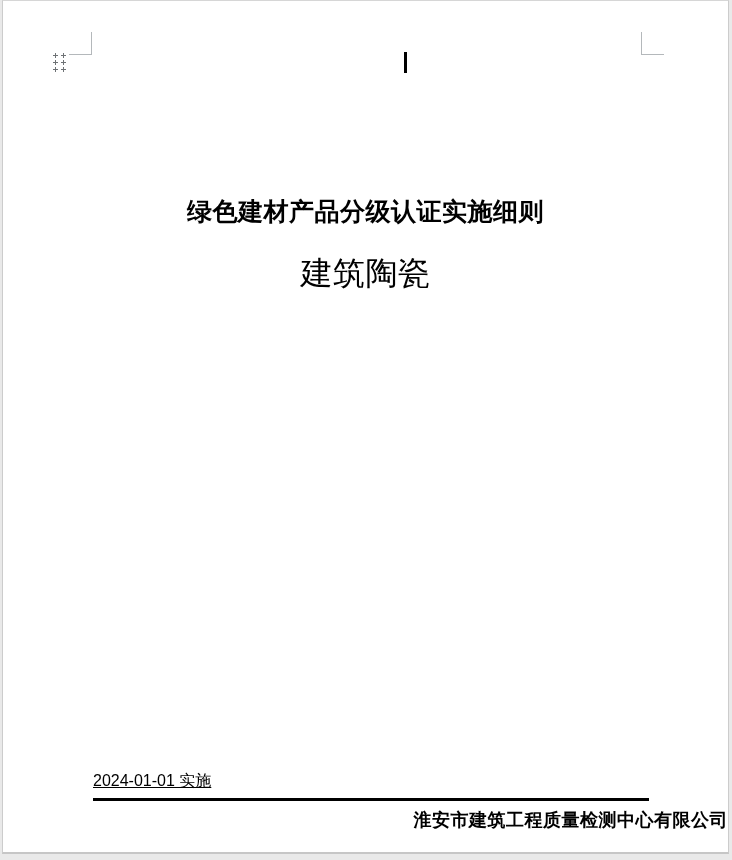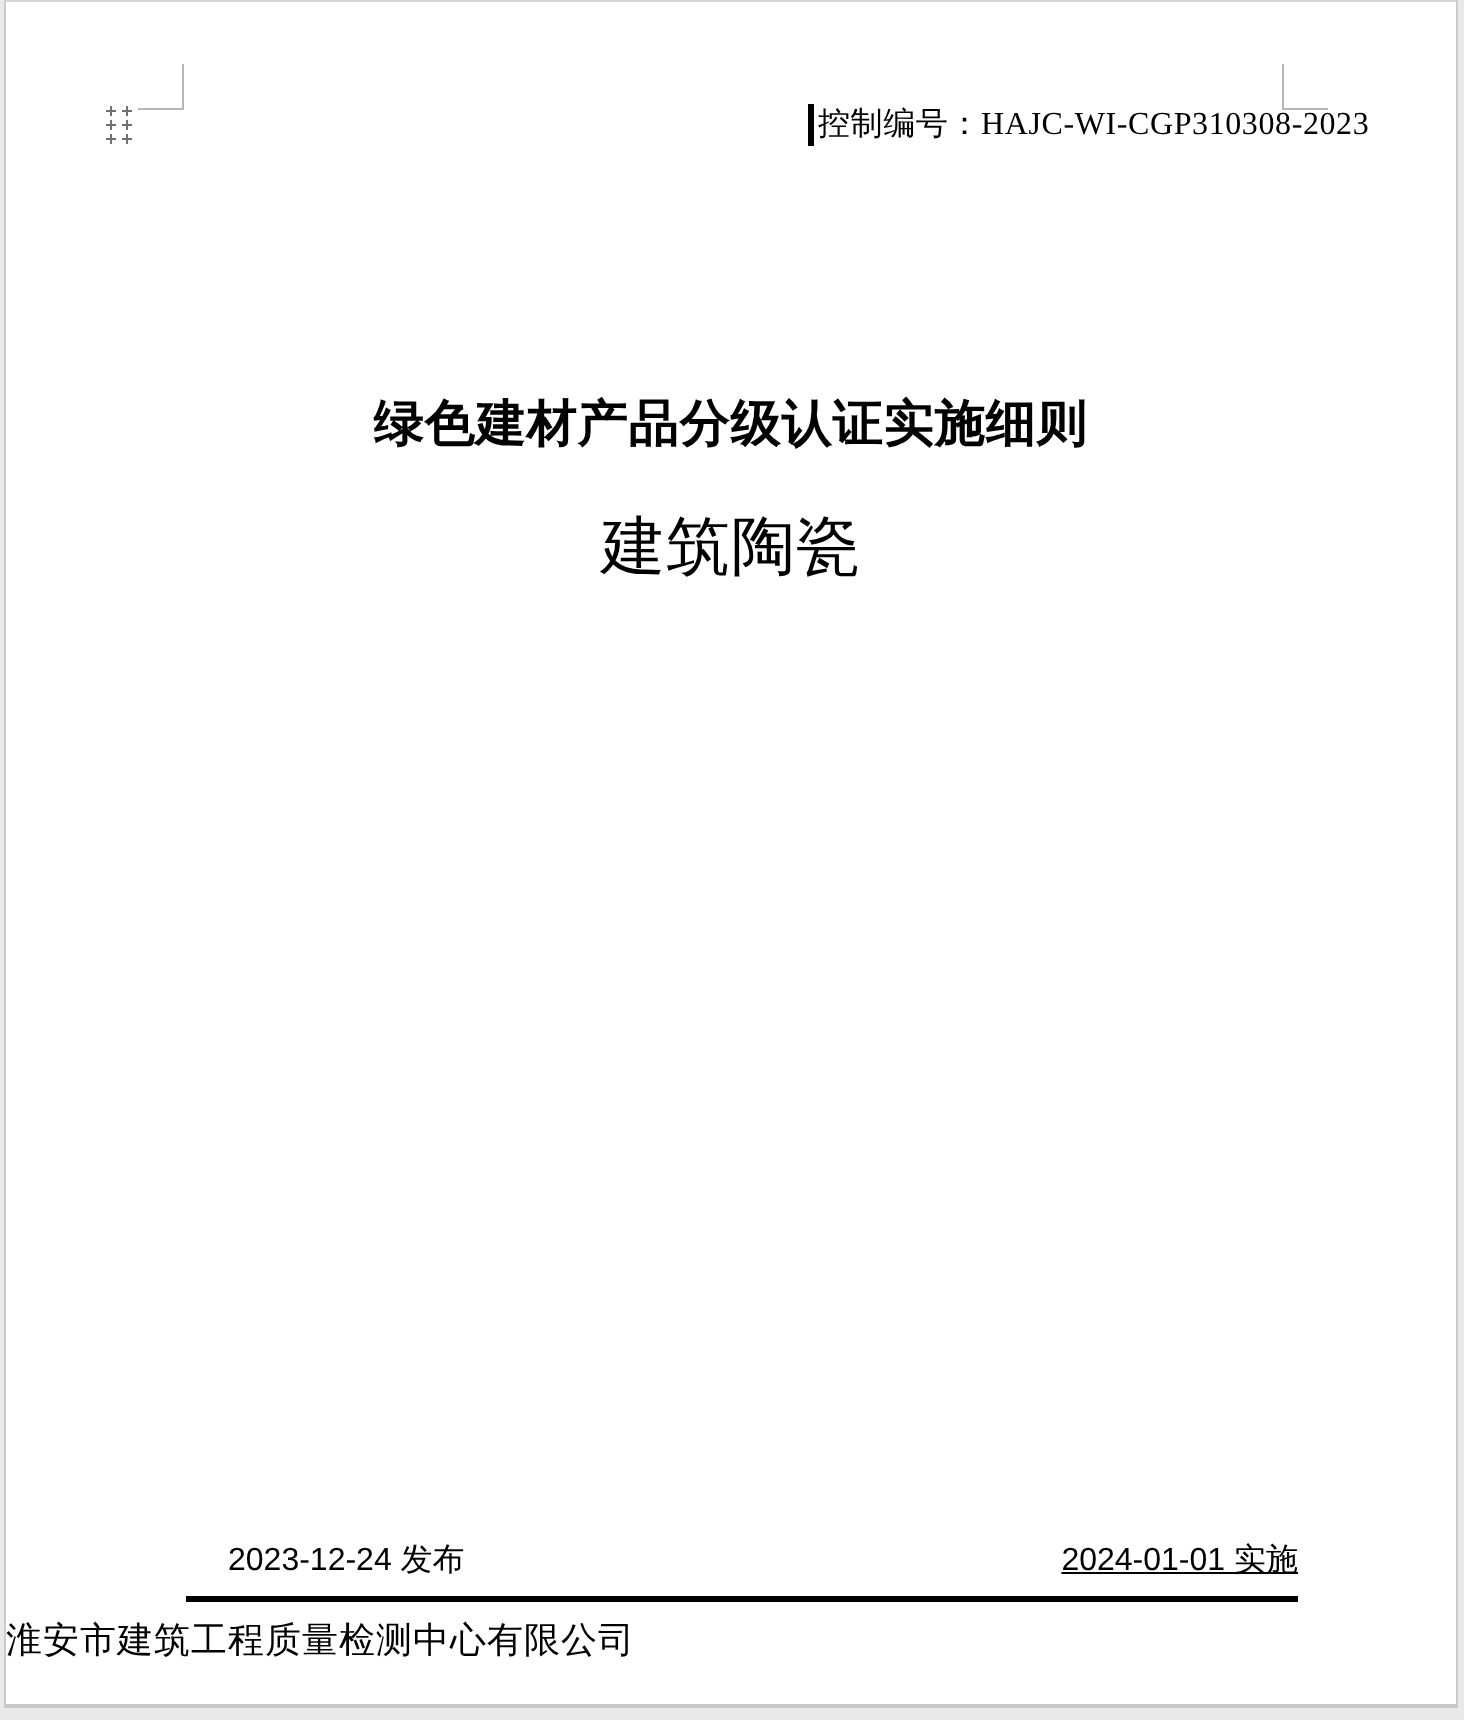--- a/index.html
+++ b/index.html
@@ -118,23 +118,23 @@
     border-bottom: 3px solid #000000;
     box-sizing: border-box;
   }
   .release-date { padding-left: 21px; white-space: nowrap; }
   .implement-date { white-space: nowrap; text-decoration: underline; }
   .company-name {
     position: absolute;
     left: 0;
     top: 807px;
     width: 100%;
-    text-align: left;
+    text-align: right;
     font-size: 18px;
-    font-weight: normal;
+    font-weight: bold;
     letter-spacing: 0.5px;
     white-space: nowrap;
   }
 </style>
 </head>
 <body>
 
 <div class="canvas">
   <div class="page">
 
@@ -146,26 +146,24 @@
       <span class="dot"></span>
       <span class="dot"></span>
     </div>
 
     <span class="mark mark-tl-v"></span>
     <span class="mark mark-tl-h"></span>
     <span class="mark mark-tr-v"></span>
     <span class="mark mark-tr-h"></span>
 
     <span class="caret"></span>
-    <div class="control-number">控制编号：HAJC-WI-CGP310308-2023</div>
 
     <div class="title-line1">绿色建材产品分级认证实施细则</div>
     <div class="title-line2">建筑陶瓷</div>
 
     <div class="footer-dates">
-      <span class="release-date">2023-12-24 发布</span>
       <span class="implement-date">2024-01-01 实施</span>
     </div>
 
     <div class="company-name">淮安市建筑工程质量检测中心有限公司</div>
 
   </div>
 </div>
 
 </body></html>

